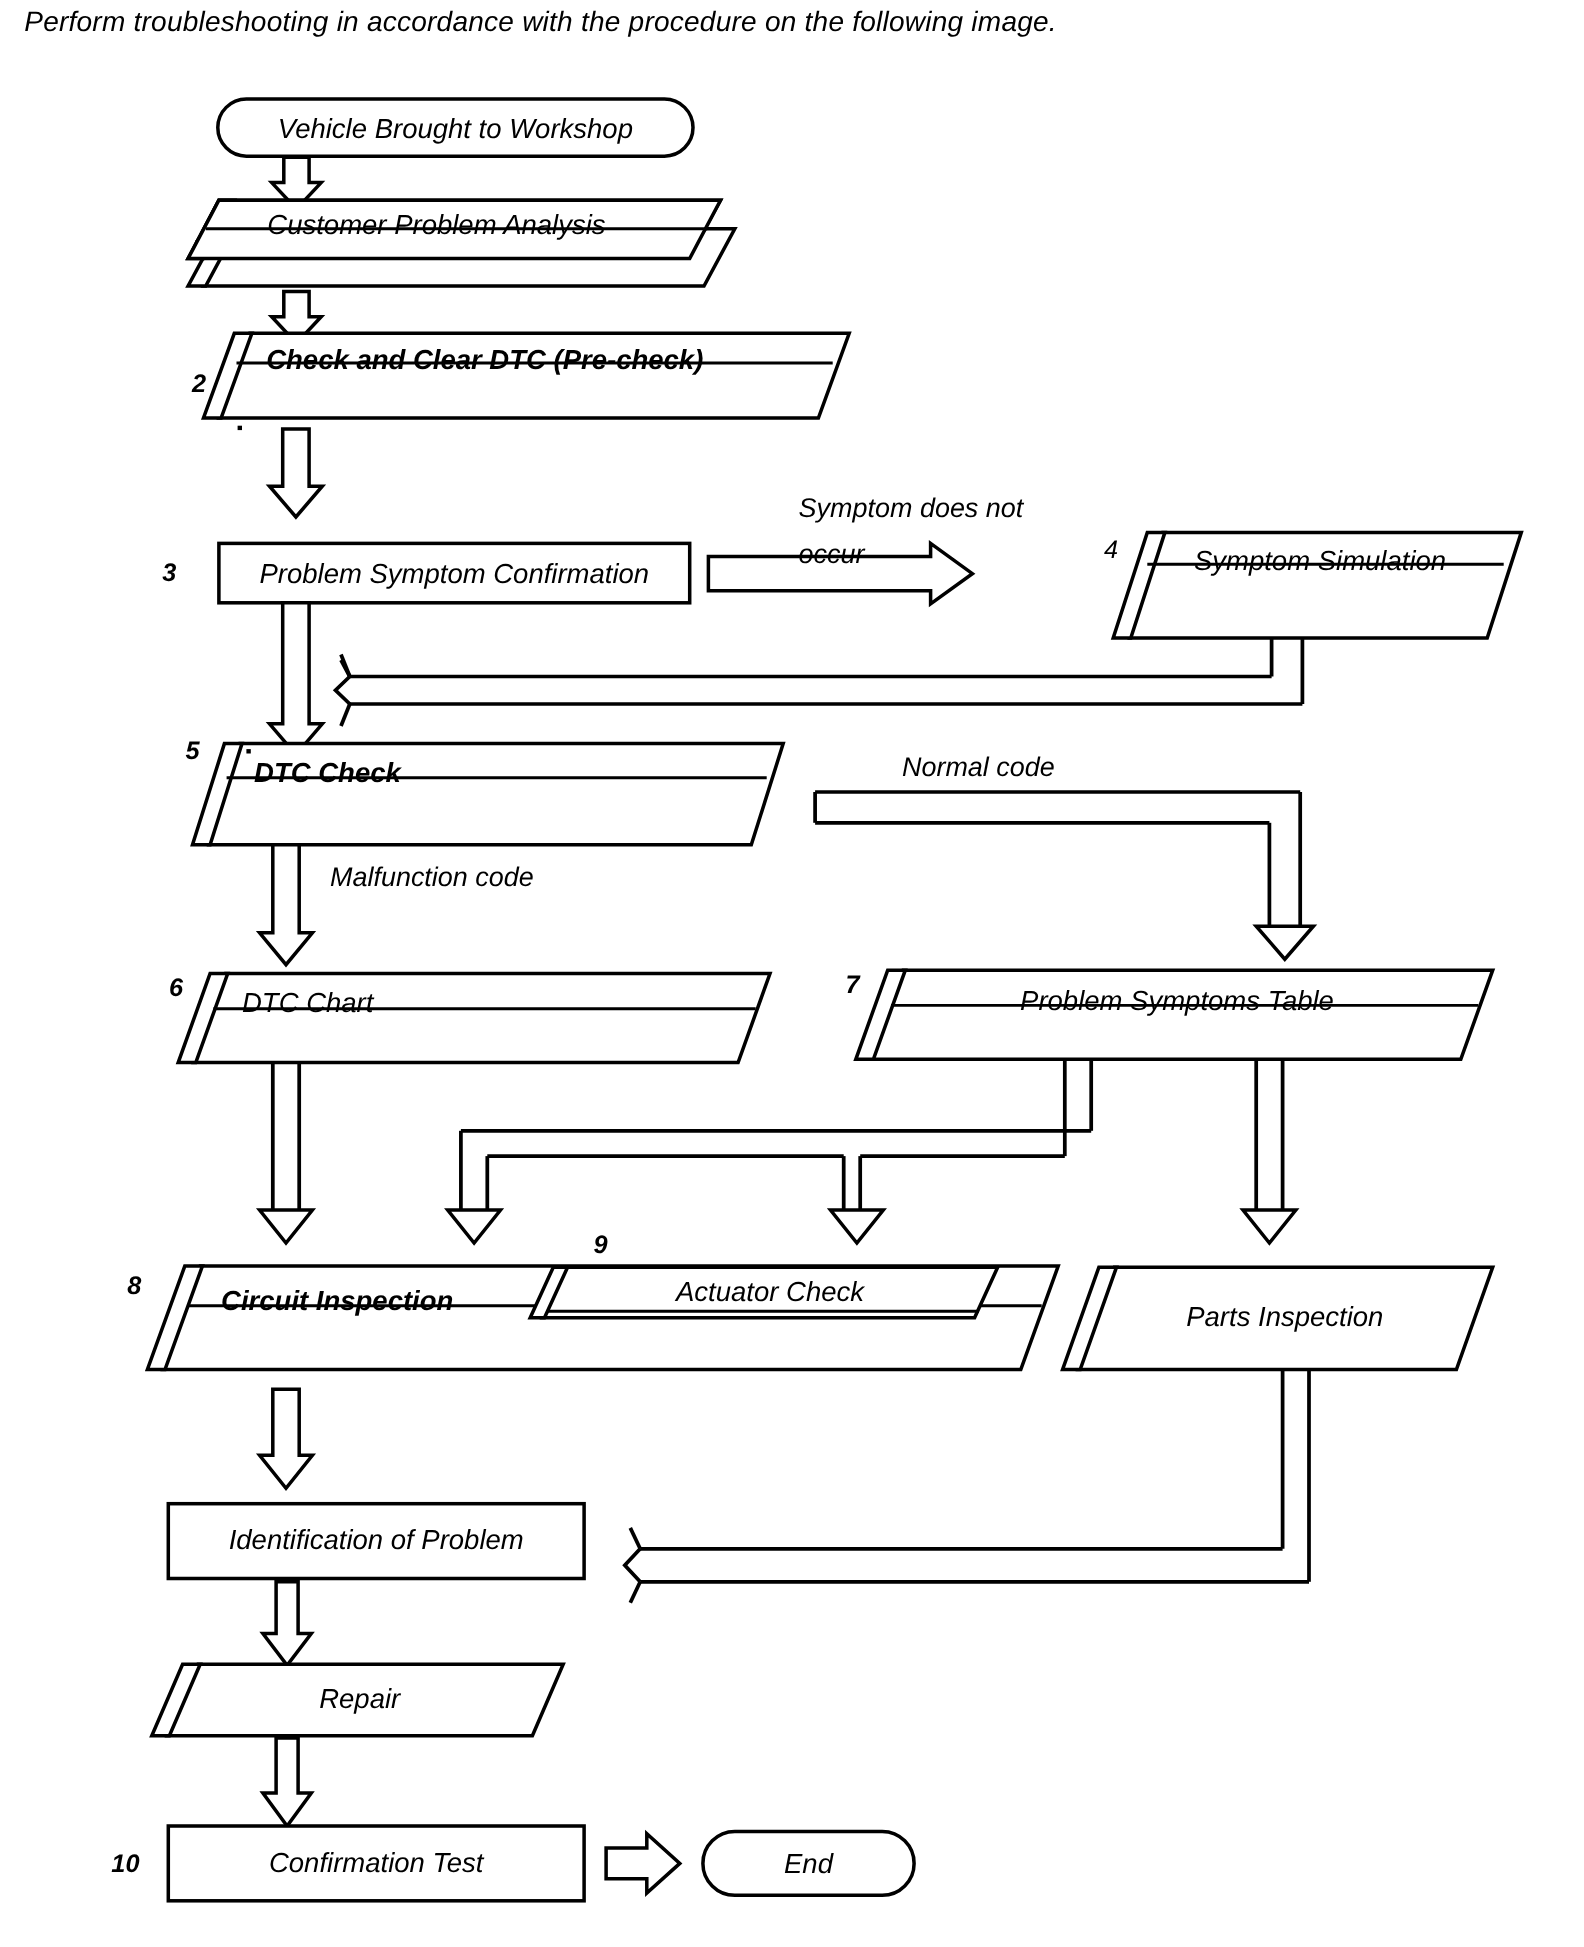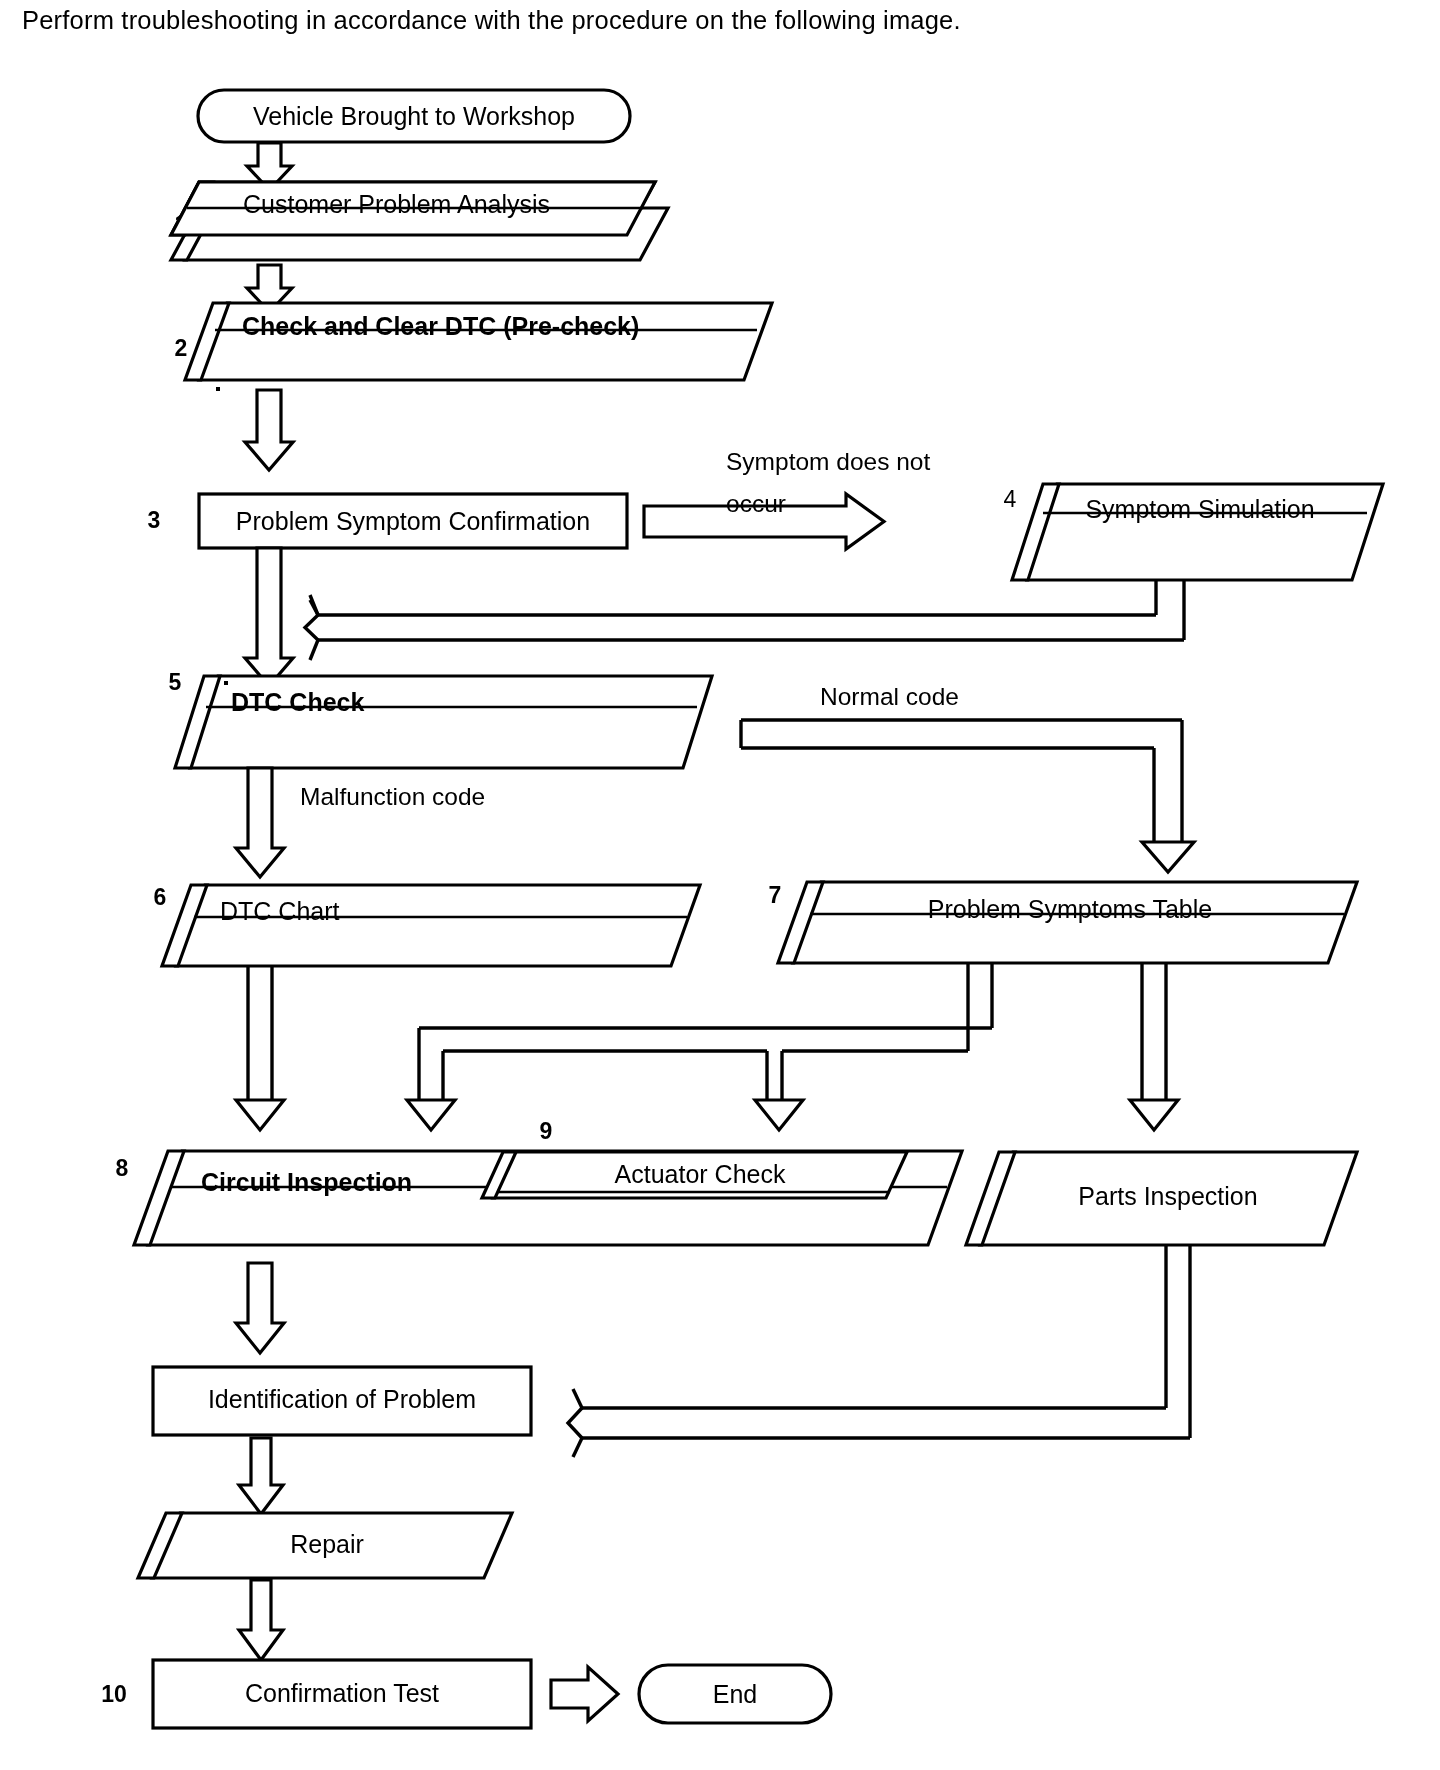--- a/index.html
+++ b/index.html
@@ -12,20 +12,21 @@
     height: 1770px;
     font-family: "Liberation Sans", sans-serif;
     color: #000000;
     position: relative;
     overflow: hidden;
   }
   #root {
     position: relative;
     width: 1440px;
     height: 1770px;
+    font-style: italic;
   }
   .intro-text {
     position: absolute;
     left: 22px;
     top: 6px;
     font-size: 25.5px;
     letter-spacing: 0.2px;
     color: #000;
     white-space: nowrap;
   }

